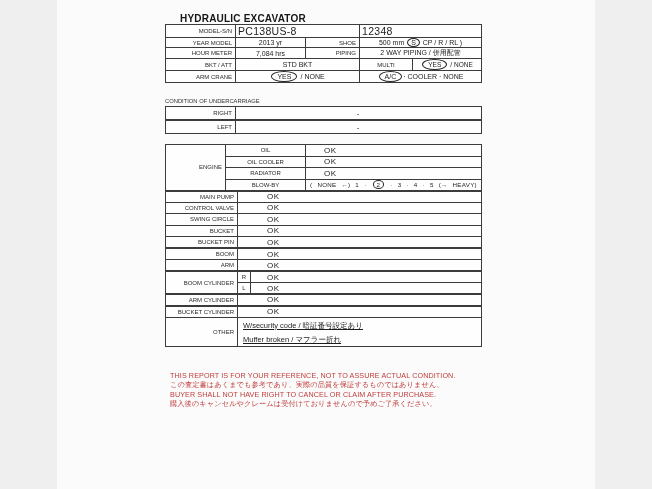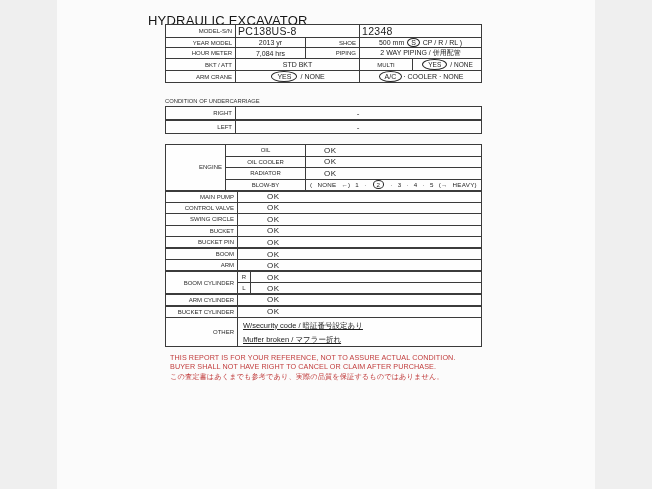--- a/index.html
+++ b/index.html
@@ -3,40 +3,40 @@
 <meta charset="utf-8">
 <style>
   html,body{margin:0;padding:0;}
   body{
     width:652px;height:489px;overflow:hidden;background:#efefef;
     font-family:"Liberation Sans","DejaVu Sans",sans-serif;color:#1c1c1c;
     position:relative;
   }
   .abs{position:absolute;}
   #sheet{left:57px;top:0;width:538px;height:489px;background:#fbfbfb;}
-  #doc-title{left:148px;top:13px;font-size:13px;font-weight:normal;letter-spacing:.2px;color:#161616;}
+  #doc-title{left:180px;top:13px;font-size:10px;font-weight:bold;letter-spacing:.2px;color:#161616;}
   table.t{border-collapse:collapse;table-layout:fixed;background:#fefefe;}
   table.t td{border:1px solid #3b3b3b;overflow:hidden;white-space:nowrap;padding:0;vertical-align:middle;}
   .lbl{font-size:6px;color:#2a2a2a;text-align:right;padding-right:3px !important;}
   .val{font-size:7px;}
   .c{text-align:center;}
   .big{font-size:10.5px;letter-spacing:.3px;padding-left:2px !important;}
   .ok{font-size:8px;letter-spacing:.6px;}
   .ok.norm{padding-left:29px !important;}
   .ok.engok{padding-left:18px !important;}
   .ok.okc{padding-left:16px !important;}
   .sub{font-size:6px;color:#2a2a2a;}
   .circ{display:inline-block;border:1px solid #262626;border-radius:50%;padding:1px 5px;margin:0 1px;}
   .circ.small{padding:0 3px;}
   .bb{font-size:6.2px;letter-spacing:.3px;word-spacing:3px;padding-left:4px !important;}
   .thick{border-top:2.5px solid #3b3b3b !important;}
   #uc-head{left:165px;top:98px;font-size:5.8px;color:#333;}
   .other-cell{vertical-align:top !important;}
   .other-cell div{font-size:7.5px;line-height:13px;padding-left:5px;padding-top:1px;text-decoration:underline;}
-  #disclaimer{left:170px;top:353px;color:#c03b3b;}
+  #disclaimer{left:170px;top:371px;color:#c03b3b;}
   #disclaimer div{font-size:7.2px;line-height:9.3px;letter-spacing:.1px;}
   #top-table{left:165px;top:24px;}
   #uc-table{left:165px;top:106px;}
   #main-table{left:165px;top:144px;}
   .sp{margin:0 2px;}
 </style>
 </head>
 <body>
 
 <div id="sheet" class="abs"></div>
@@ -195,15 +195,16 @@
     <td class="other-cell" colspan="3">
       <div>W/security code / 暗証番号設定あり</div>
       <div>Muffer broken / マフラー折れ</div>
     </td>
   </tr>
 </tbody>
   </table>
 
 <div id="disclaimer" class="abs" style="color: rgb(192, 59, 59);">
   <div>THIS REPORT IS FOR YOUR REFERENCE, NOT TO ASSURE ACTUAL CONDITION.</div>
+  <div>この査定書はあくまでも参考であり、実際の品質を保証するものではありません。</div>
   <div>BUYER SHALL NOT HAVE RIGHT TO CANCEL OR CLAIM AFTER PURCHASE.</div>
-  <div>この査定書はあくまでも参考であり、実際の品質を保証するものではありません。</div>
+  <div>購入後のキャンセルやクレームは受付けておりませんので予めご了承ください。</div>
 </div>
 
 </body></html>

